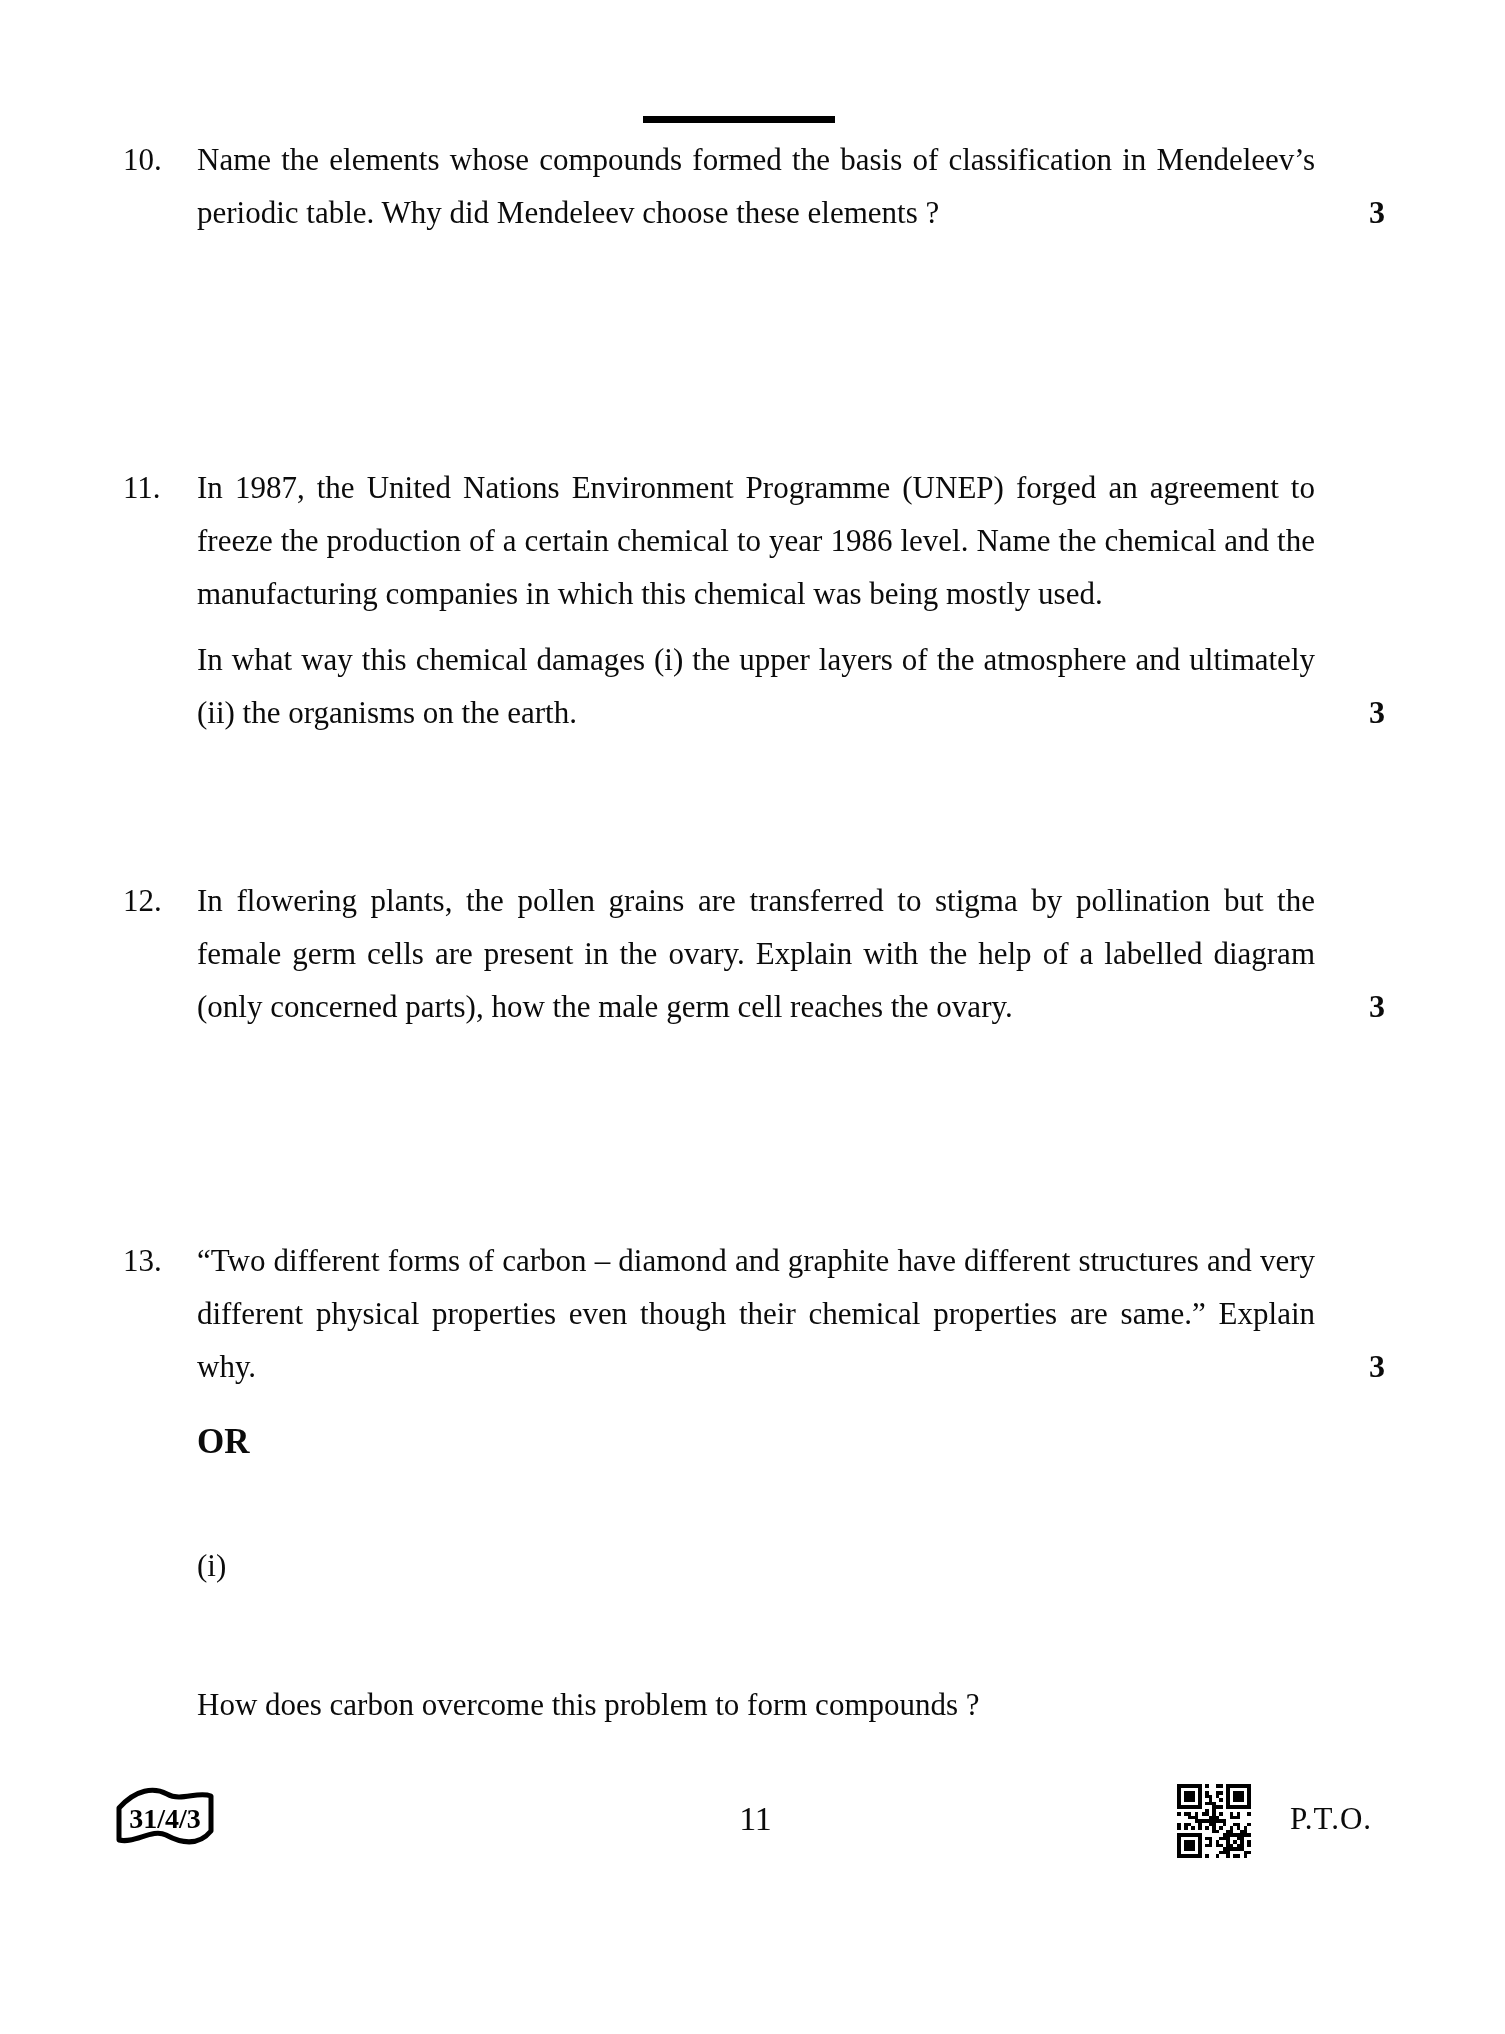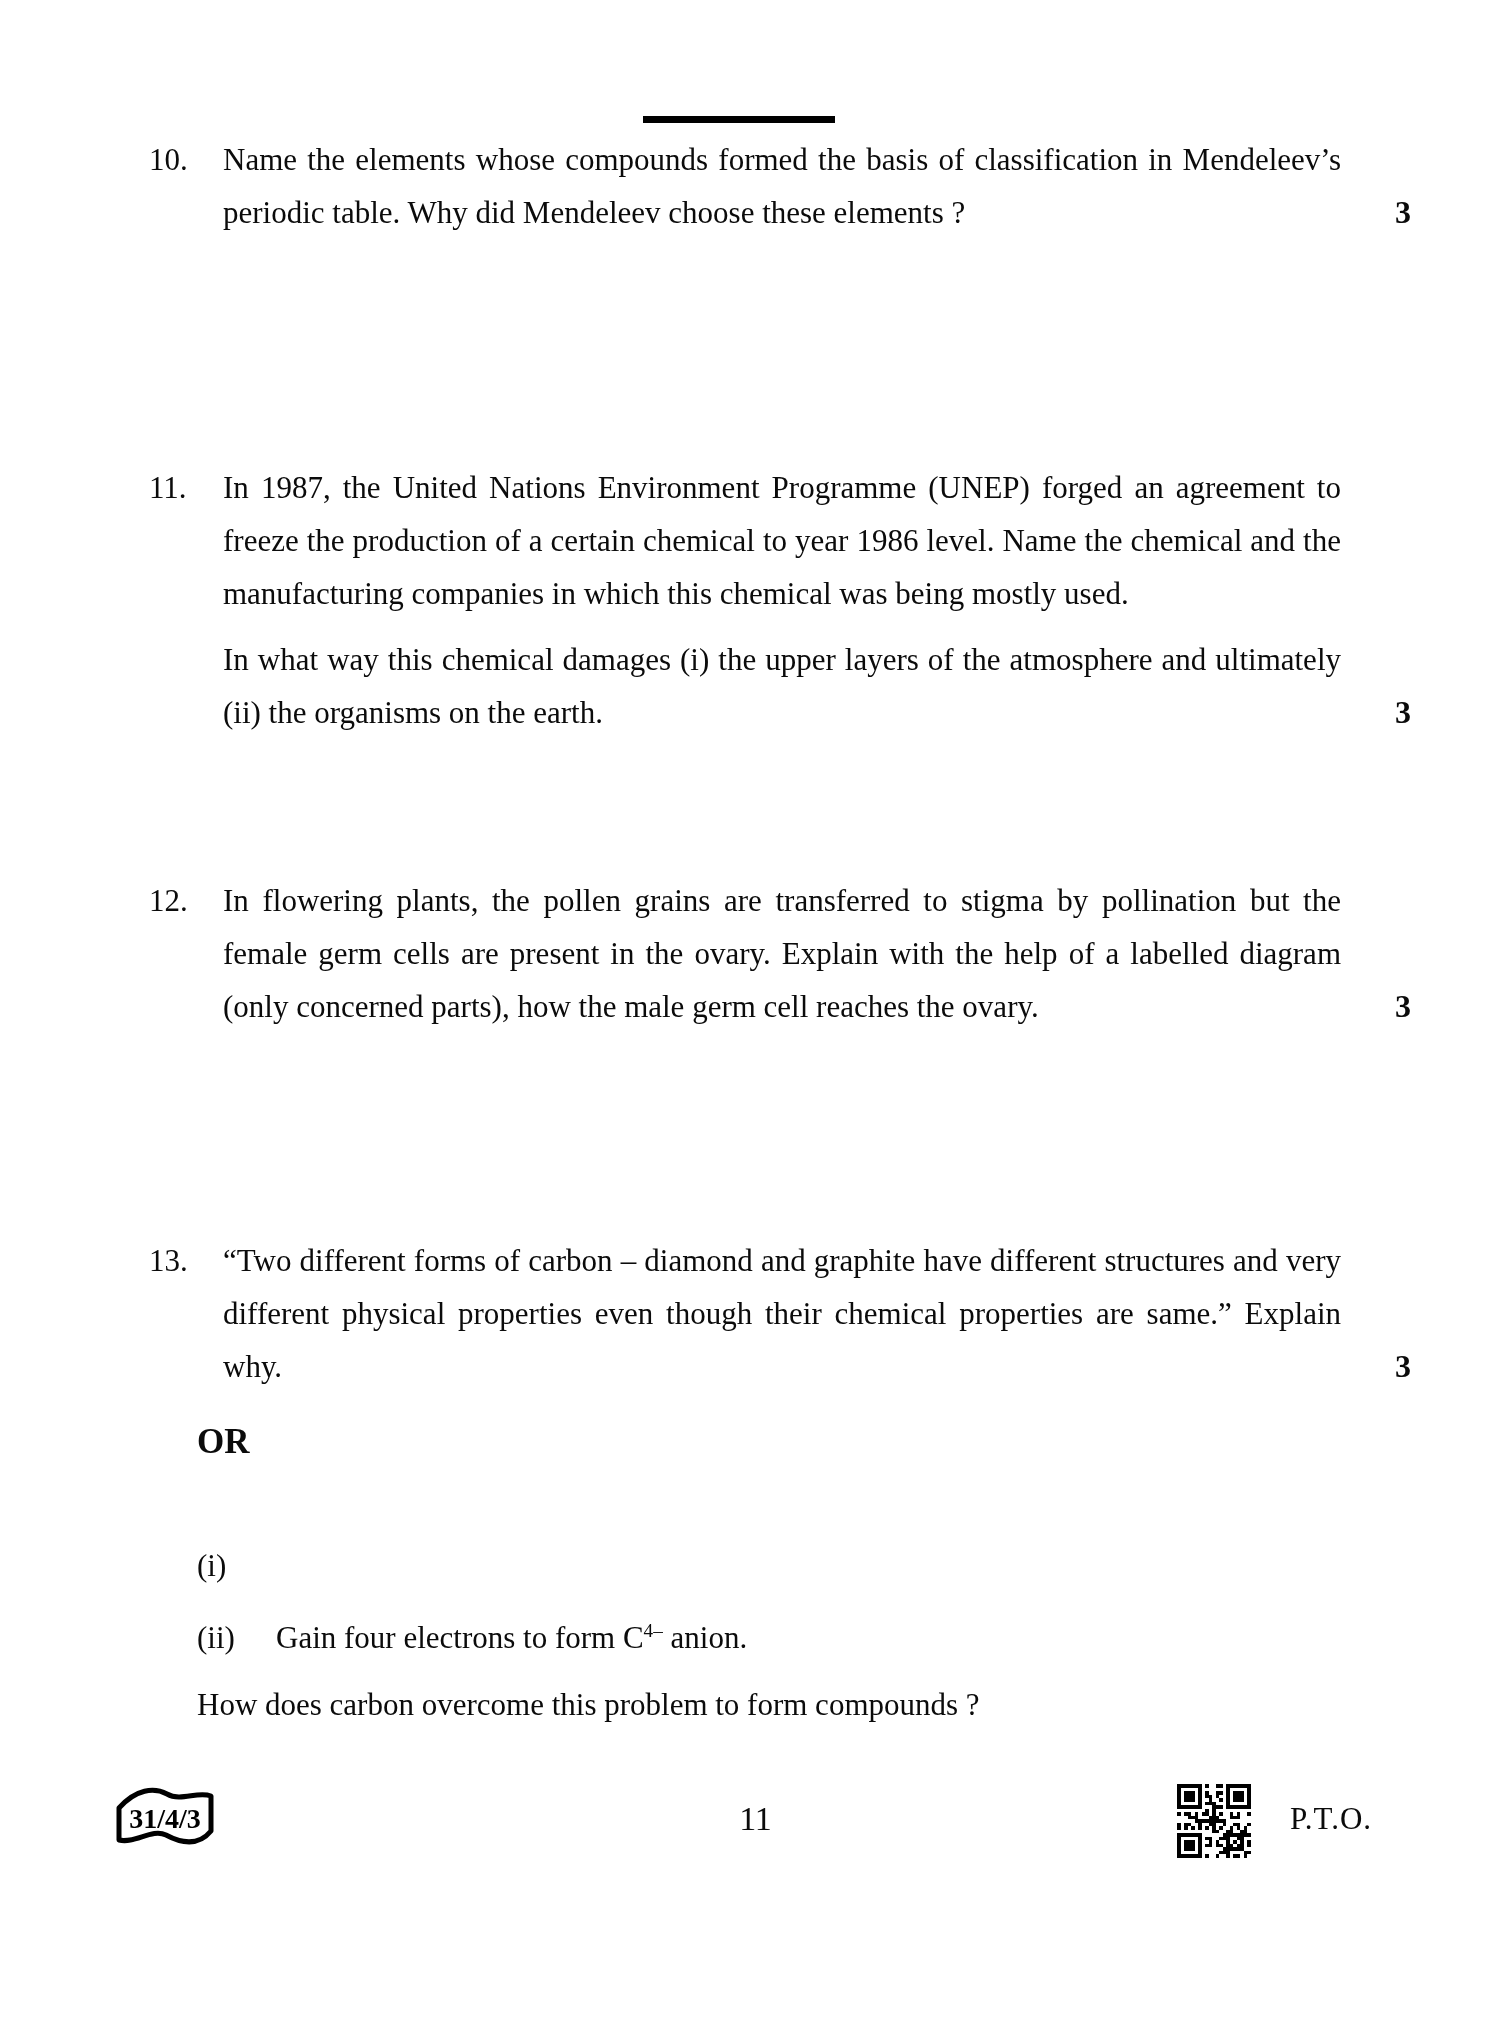--- a/index.html
+++ b/index.html
@@ -20,21 +20,20 @@
     left: 643px;
     top: 116px;
     width: 192px;
     height: 7px;
     background: #000;
   }
   .question {
     position: absolute;
     left: 123px;
     width: 1192px;
-    margin-left: 26px;
   }
   .qrow { display: flex; align-items: flex-start; }
   .qnum { flex: 0 0 74px; width: 74px; }
   .qtext { width: 1118px; }
   .para { text-align: justify; position: relative; }
   .para + .para { margin-top: 13px; }
   .mark {
     position: absolute;
     right: -70px;
     bottom: 0;
@@ -120,24 +119,20 @@
     </div>
   </div>
 
   <div class="or-label">OR</div>
 
 
   <div class="alt-item" style="top:1539px;">
     <span class="ilabel">(i)</span>
   </div>
 
-  <div class="alt-item" style="top:1611px;">
-    <span class="ilabel">(ii)</span>
-    <span class="itext"><span>Gain four electrons to form C</span><sup>4–</sup><span> anion.</span></span>
-  </div>
 
   <div class="alt-line" style="top:1678px;">How does carbon overcome this problem to form compounds ?</div>
 
   <div class="flag-wrap">
     <svg width="118" height="76" viewBox="0 0 118 76" aria-hidden="true">
       <path d="M13 27 C30 8 48 6 61 13 C75 21 91 10 105 15 L105 50 C91 67 73 61 60 54 C46 47 29 63 13 59 Z" fill="#ffffff" stroke="#000000" stroke-width="5" stroke-linejoin="round"></path>
       <text x="59" y="47" text-anchor="middle" font-family="Liberation Serif, serif" font-size="28" font-weight="bold" fill="#000">31/4/3</text>
     </svg>
   </div>
 

